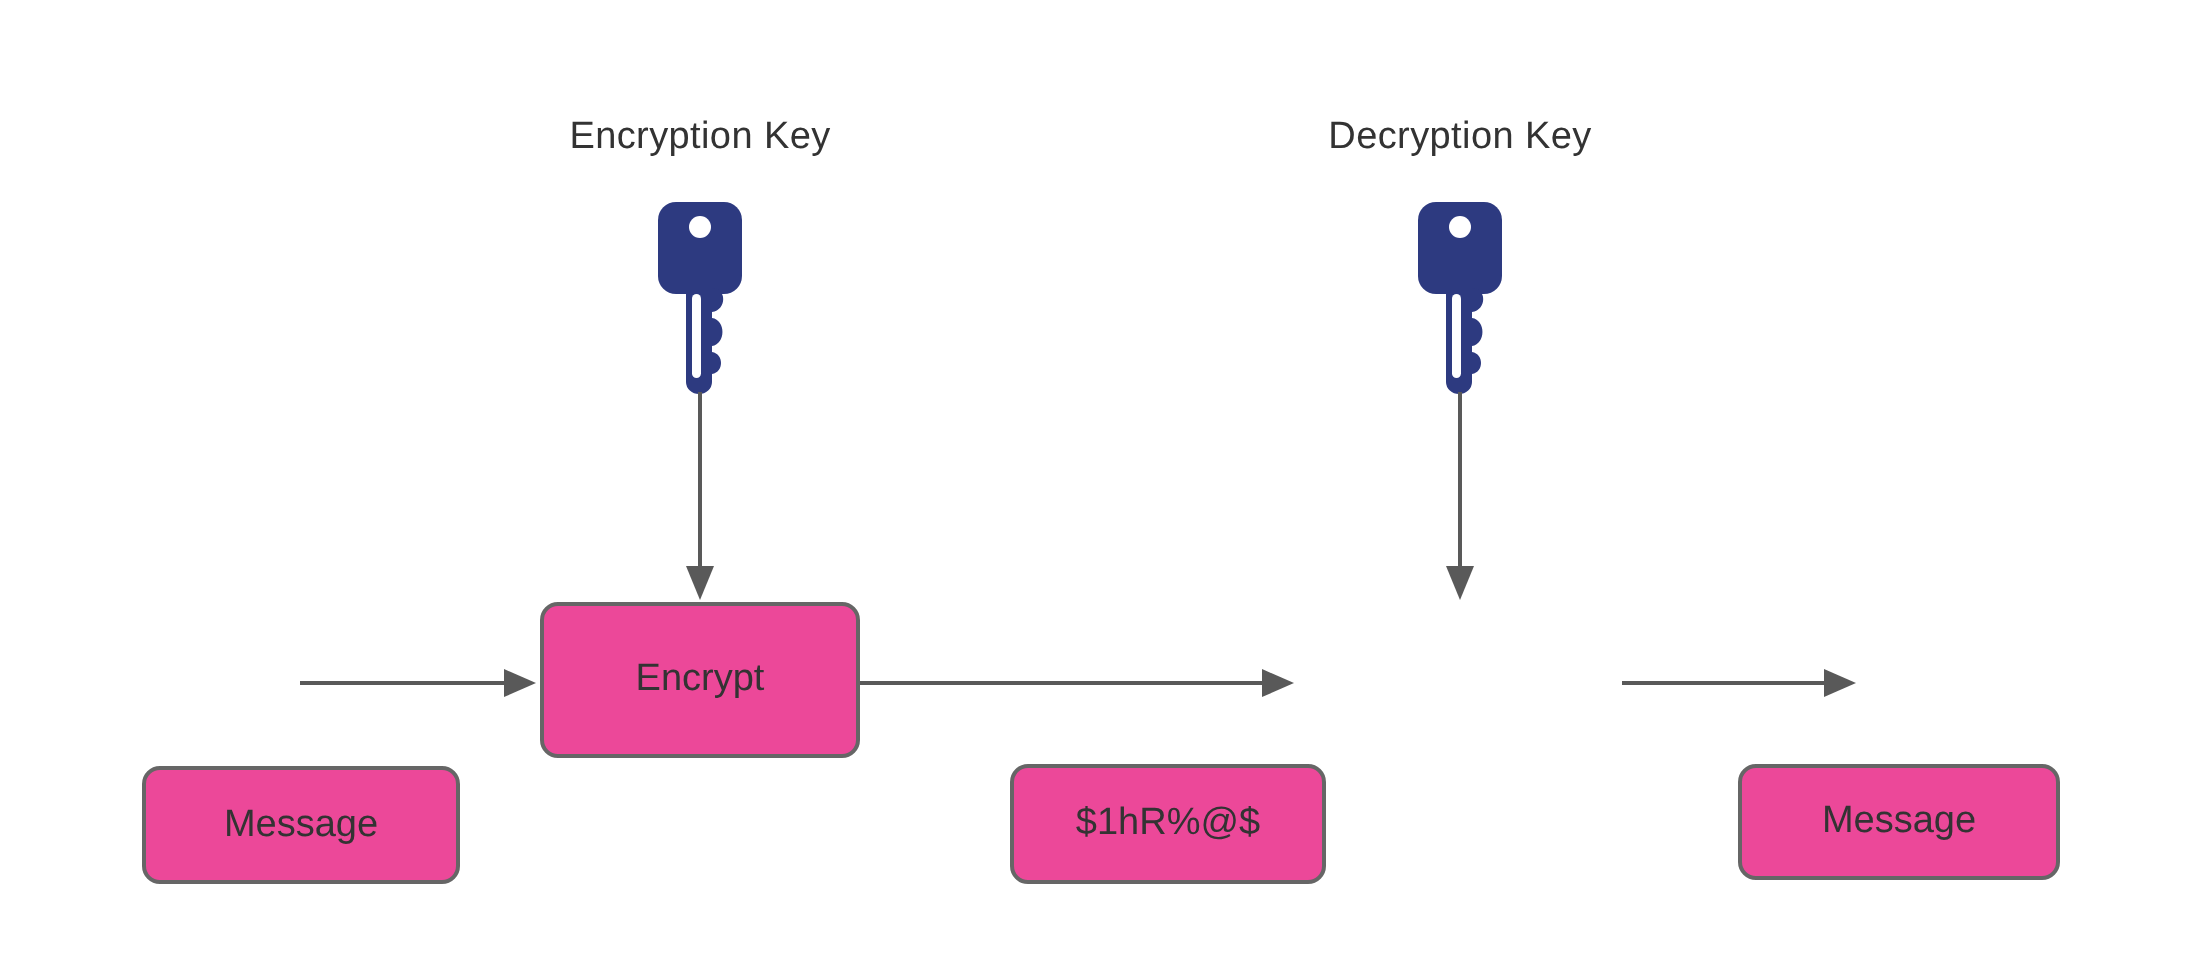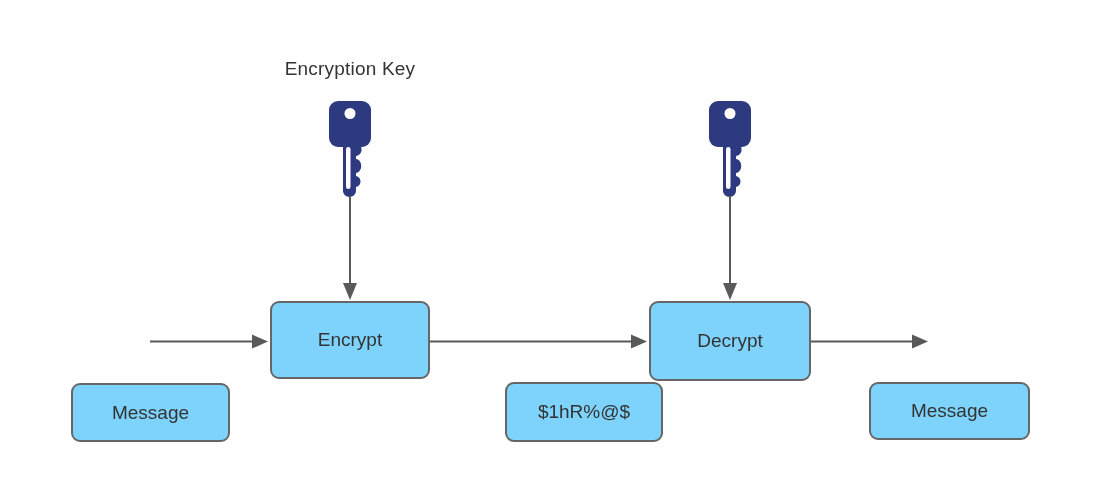--- a/index.html
+++ b/index.html
@@ -14,21 +14,21 @@
   .key-label {
     position: absolute;
     width: 220px;
     text-align: center;
     font-size: 19px;
     color: #333333;
     letter-spacing: 0.2px;
   }
   .node-box {
     position: absolute;
-    background: #7dd3fc;
+    background: #ec4899;
     border: 2.5px solid #666666;
     border-radius: 9px;
     display: flex;
     align-items: center;
     justify-content: center;
     font-size: 19px;
     color: #333333;
     box-sizing: border-box;
   }
   .key-icon {
@@ -44,20 +44,21 @@
     pointer-events: none;
   }
 </style>
 </head>
 <body>
 
 <div class="canvas">
 
   <div class="key-label" style="left:240px; top:58px;">Encryption Key</div>
 
+  <div class="key-label" style="left:620px; top:58px;">Decryption Key</div>
 
   <svg class="key-icon" style="left:328px; top:100px;" viewBox="0 0 44 100">
     <rect x="1" y="1" width="42" height="46" rx="9" fill="#2d3a80"></rect>
     <path d="M15 40 L15 91 A6.5 6 0 0 0 28 91 L28 87 C34 86 34 77 28 76 L28 73 C35 72 35 60 28 59 L28 56 C35.5 55 35.5 44 28 44 L28 40 Z" fill="#2d3a80"></path>
     <circle cx="22" cy="13.5" r="5.5" fill="#ffffff"></circle>
     <rect x="18" y="47" width="4.5" height="42" rx="2.25" fill="#ffffff"></rect>
   </svg>
 
   <svg class="key-icon" style="left:708px; top:100px;" viewBox="0 0 44 100">
     <rect x="1" y="1" width="42" height="46" rx="9" fill="#2d3a80"></rect>
@@ -81,23 +82,20 @@
     <polygon points="631,334.5 631,348.5 647,341.5" fill="#595959"></polygon>
 
     <line x1="811" y1="341.5" x2="913" y2="341.5" stroke="#595959" stroke-width="2"></line>
     <polygon points="912,334.5 912,348.5 928,341.5" fill="#595959"></polygon>
   </svg>
 
   <div class="node-box" style="left:270px; top:301px; width:160px; height:78px;">
     <span>Encrypt</span>
   </div>
 
-  <div class="node-box" style="left:649px; top:301px; width:162px; height:80px;">
-    <span>Decrypt</span>
-  </div>
 
   <div class="node-box" style="left:71px; top:383px; width:159px; height:59px;">
     <span>Message</span>
   </div>
 
   <div class="node-box" style="left:462px; top:382px; width:158px; height:60px;margin-left:43px;">
     <span>$1hR%@$</span>
   </div>
 
   <div class="node-box" style="left:869px; top:382px; width:161px; height:58px;">

